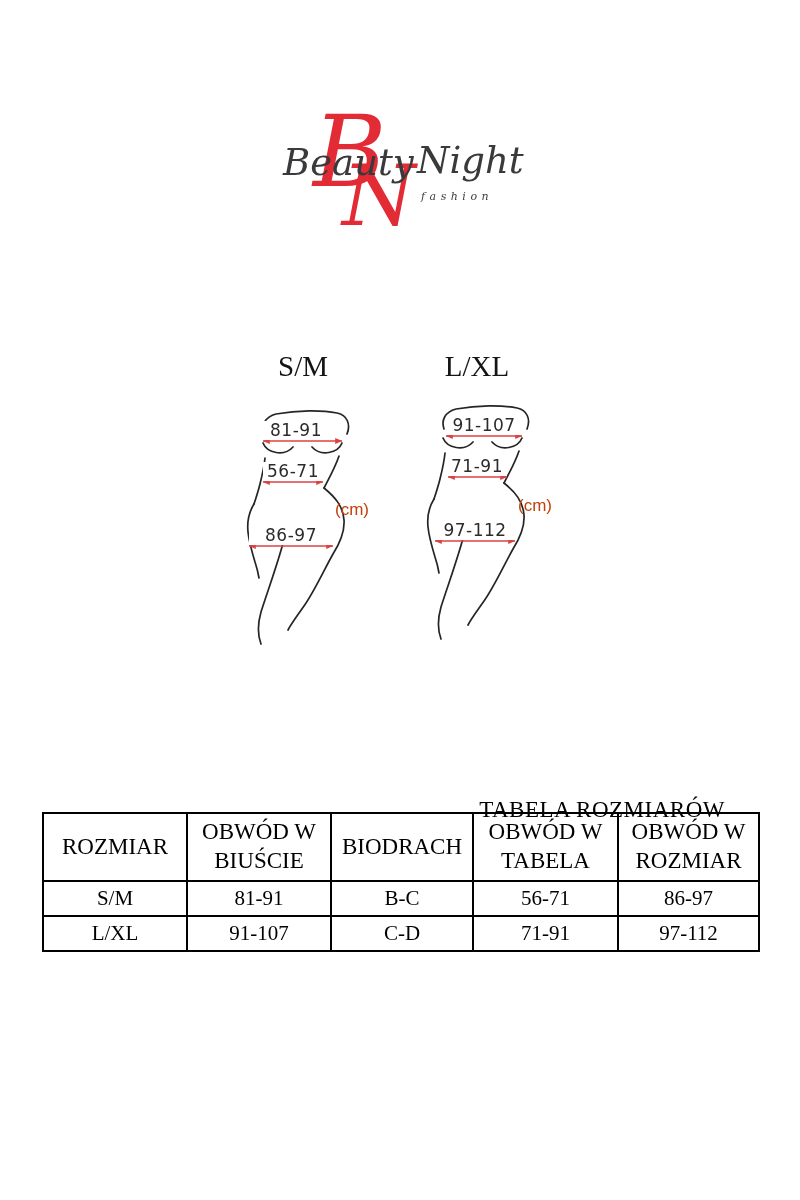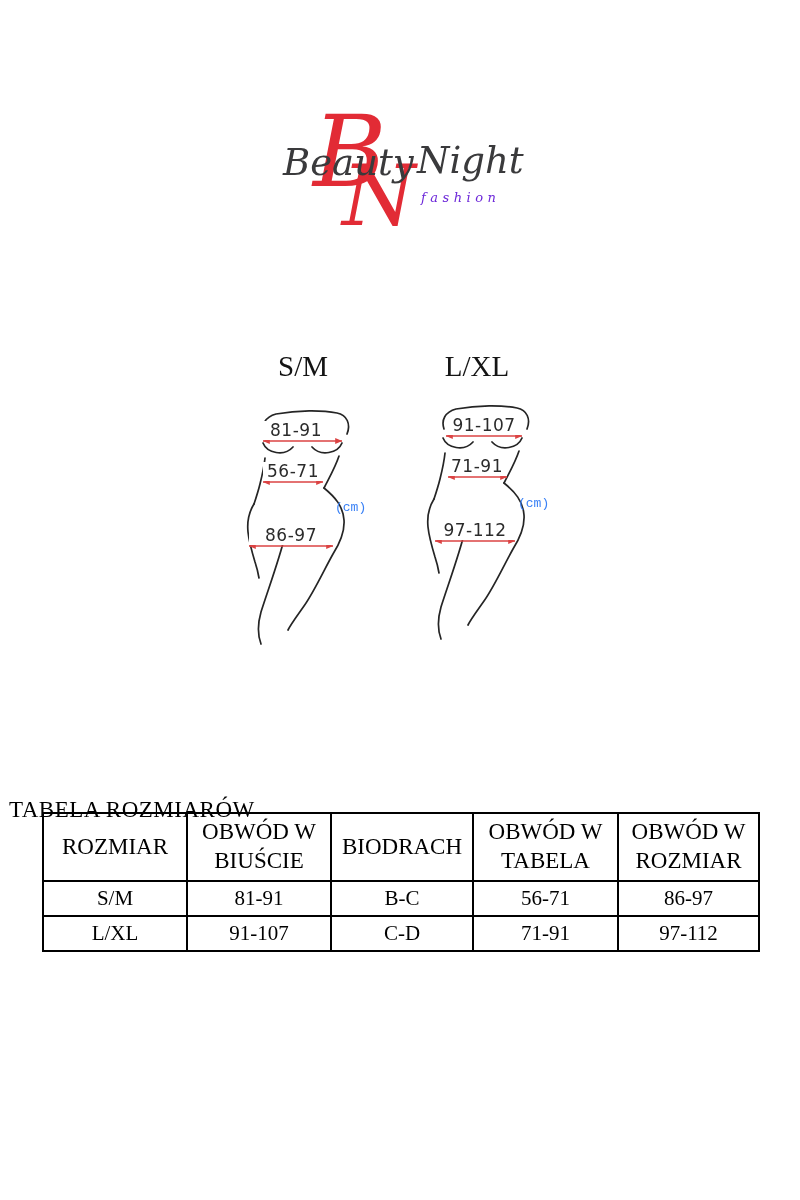--- a/index.html
+++ b/index.html
@@ -8,42 +8,42 @@
 
   
   .logo{position:absolute;left:285px;top:108px;width:230px;height:130px;}
   .logo span{position:absolute;white-space:nowrap;}
   .mono{font-family:"DejaVu Serif",serif;font-style:italic;color:#e22b35;line-height:1;z-index:1;}
   .mono-b{left:28px;top:-6px;font-size:100px;}
   .mono-n{left:57px;top:46px;font-size:84px;}
   .brandword{font-family:"DejaVu Serif",serif;font-style:italic;color:#3a3a3c;line-height:1;z-index:2;}
   .word-beauty{left:-2px;top:36px;font-size:37px;}
   .word-night{left:118px;top:34px;font-size:37px;margin-left:14px;}
-  .word-fashion{left:136px;top:82px;font-size:13px;letter-spacing:4.5px;font-style:italic;
-                color:#6d28d9;z-index:2;font-family:"DejaVu Serif",serif;}
+  .word-fashion{left:136px;top:82px;font-size:11px;letter-spacing:4.5px;font-style:italic;
+                color:#404040;z-index:2;font-family:"DejaVu Serif",serif;}
 
   
   .sizelabel{position:absolute;width:100px;text-align:center;font-size:29px;color:#141414;
              font-family:"Liberation Serif",serif;}
   .sizelabel.sm{left:253px;top:350px;}
   .sizelabel.lxl{left:427px;top:350px;}
 
   
   .fig{position:absolute;width:150px;height:260px;}
   .fig.sm{left:236px;top:400px;}
   .fig.lxl{left:416px;top:395px;}
   .fig svg{position:absolute;left:0;top:0;}
   .outline{fill:none;stroke:#252525;stroke-width:1.7;stroke-linecap:round;}
   .mline{stroke:#db4343;stroke-width:1.5;}
   .num{position:absolute;text-align:center;font-family:"DejaVu Sans",sans-serif;font-size:17px;
        line-height:19px;letter-spacing:.5px;color:#2b2b2b;background:#ffffff;z-index:3;}
-  .cm{position:absolute;font-family:Liberation Mono, monospace;font-size:13px;color:#3b82f6;z-index:3;}
+  .cm{position:absolute;font-family:Liberation Sans, sans-serif;font-size:17px;color:#c2410c;z-index:3;}
 
   
-  .tbl-title{position:absolute;left:9px;top:797px;width:716px;text-align:left;
+  .tbl-title{position:absolute;left:9px;top:797px;width:716px;text-align:right;
              font-size:23px;letter-spacing:.5px;color:#000;}
   table.size{position:absolute;left:42px;top:812px;width:716px;border-collapse:collapse;
              table-layout:fixed;}
   table.size th,table.size td{border:2px solid #000;text-align:center;vertical-align:middle;
              padding:0 4px;color:#000;overflow:hidden;}
   table.size th{height:66px;font-size:23px;font-weight:normal;line-height:1.25;}
   table.size td{height:33px;font-size:21px;font-weight:normal;}
 </style>
 </head>
 <body>

